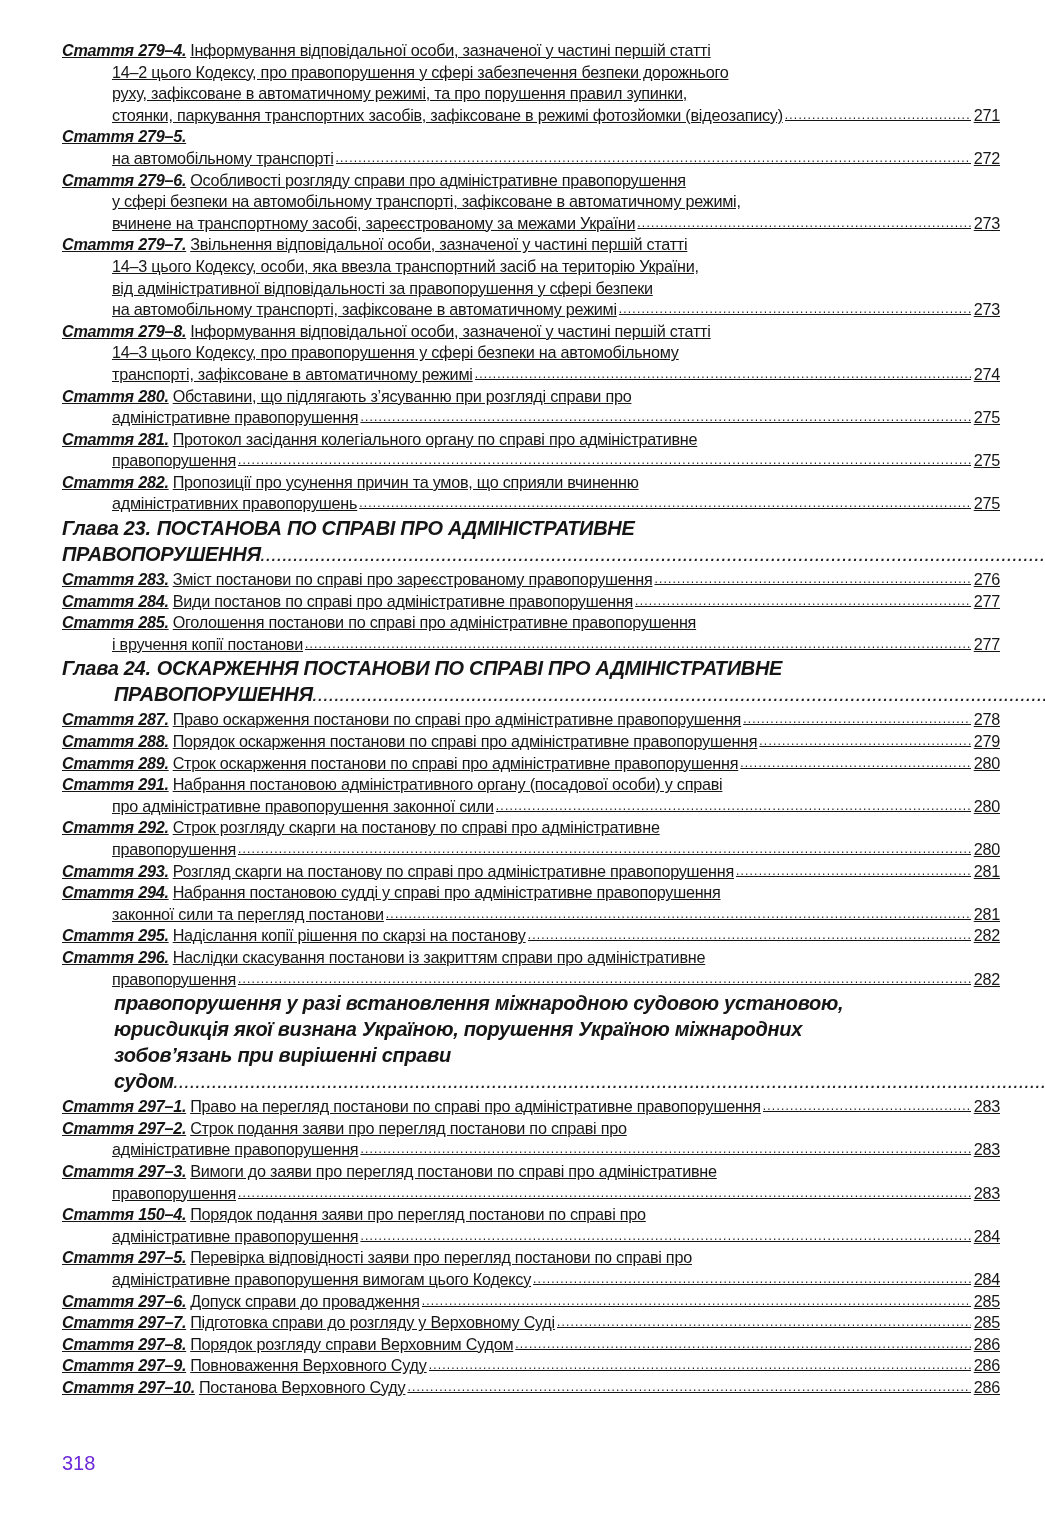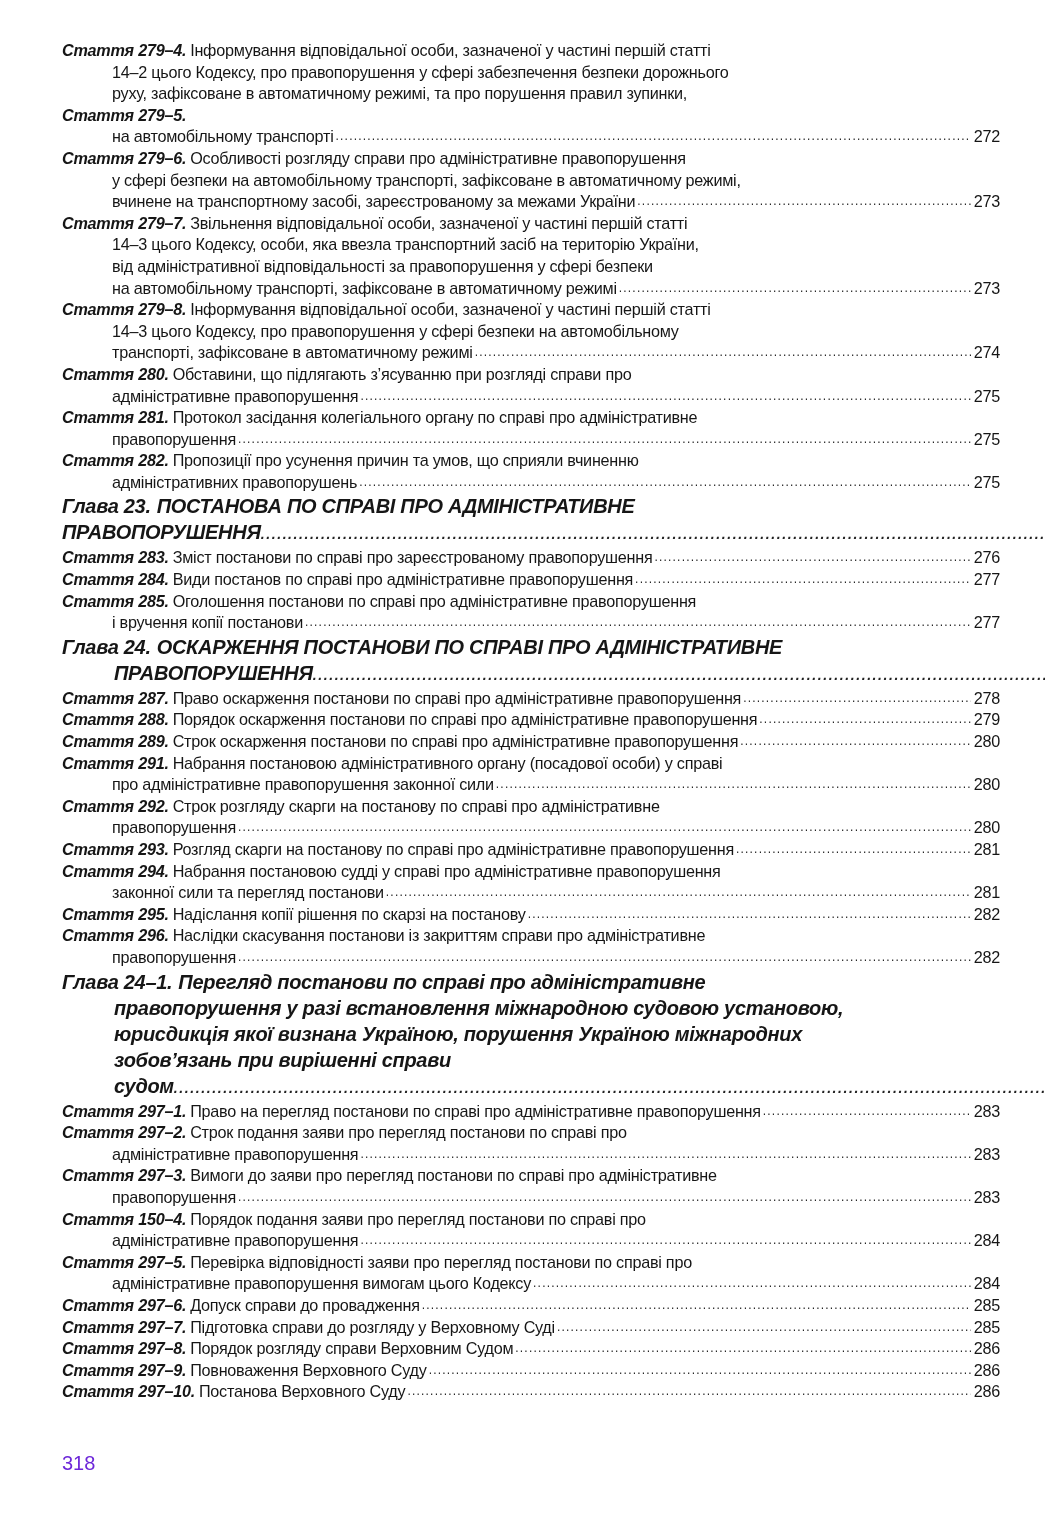--- a/index.html
+++ b/index.html
@@ -23,20 +23,21 @@
     }
     .entry {
       font-size: 16.2px;
       line-height: 21.6px;
       letter-spacing: -0.25px;
     }
     .entry .line {
       display: flex;
       white-space: nowrap;
       align-items: flex-start;
+      text-decoration: underline;
     }
     .entry .line.cont {
       padding-left: 50px;
     }
     .label {
       font-weight: bold;
       font-style: italic;
       margin-right: 4px;
     }
     .dots {
@@ -92,20 +93,25 @@
       <div class="line">
         <span class="label">Стаття 279–4.</span>
         <span class="title">Інформування відповідальної особи, зазначеної у частині першій статті</span>
       </div>
       <div class="line cont">
         <span class="title">14–2 цього Кодексу, про правопорушення у сфері забезпечення безпеки дорожнього</span>
       </div>
       <div class="line cont">
         <span class="title">руху, зафіксоване в автоматичному режимі, та про порушення правил зупинки,</span>
       </div>
+      <div class="line cont">
+        <span class="title">стоянки, паркування транспортних засобів, зафіксоване в режимі фотозйомки (відеозапису)</span>
+        <span class="dots"></span>
+        <span class="page-num">271</span>
+      </div>
     </div>
     <div class="entry">
       <div class="line">
         <span class="label">Стаття 279–5.</span>
       </div>
       <div class="line cont">
         <span class="title">на автомобільному транспорті</span>
         <span class="dots"></span>
         <span class="page-num">272</span>
       </div>
@@ -300,21 +306,20 @@
         <span class="label">Стаття 296.</span>
         <span class="title">Наслідки скасування постанови із закриттям справи про адміністративне</span>
       </div>
       <div class="line cont">
         <span class="title">правопорушення</span>
         <span class="dots"></span>
         <span class="page-num">282</span>
       </div>
     </div>
     <div class="chap">
-      <div class="line"><span class="label">Глава 24–1.</span><span class="title">Перегляд постанови по справі про адміністративне</span></div>
       <div class="line cont"><span class="title">правопорушення у разі встановлення міжнародною судовою установою,</span></div>
       <div class="line cont"><span class="title">юрисдикція якої визнана Україною, порушення Україною міжнародних</span></div>
       <div class="line cont"><span class="title">зобов’язань при вирішенні справи судом</span><span class="dots"></span></div>
     </div>
     <div class="entry">
       <div class="line">
         <span class="label">Стаття 297–1.</span>
         <span class="title">Право на перегляд постанови по справі про адміністративне правопорушення</span>
         <span class="dots"></span>
         <span class="page-num">283</span>

